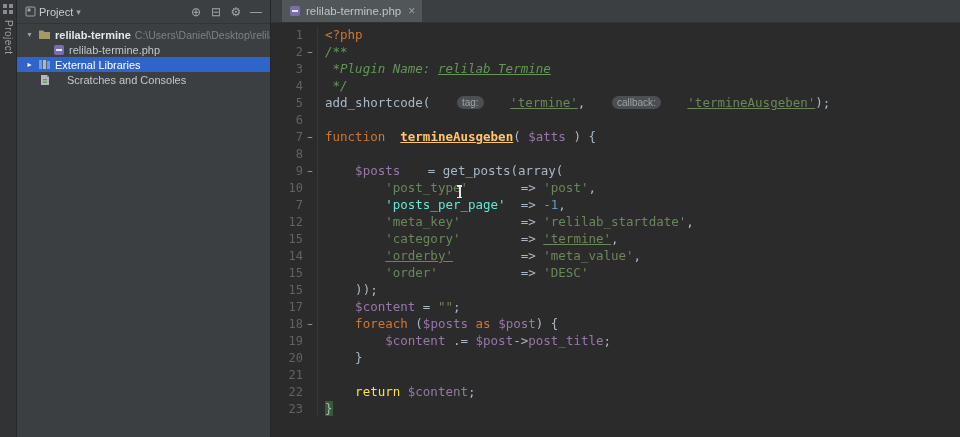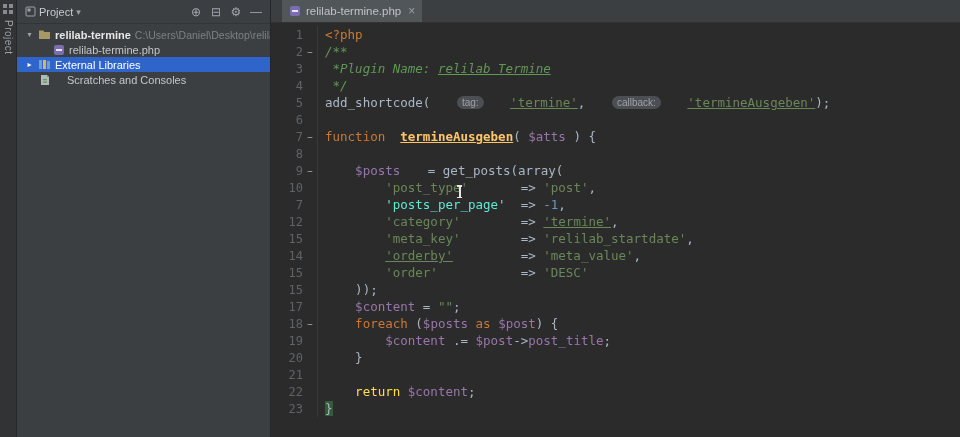--- a/index.html
+++ b/index.html
@@ -271,22 +271,22 @@
         <div class="code-line"><span style="color: rgb(98, 151, 85); font-style: italic;">/**</span></div>
         <div class="code-line"><span style="color: rgb(98, 151, 85); font-style: italic;"> *Plugin Name: </span><span style="color: rgb(98, 151, 85); text-decoration: underline; font-style: italic;">relilab Termine</span></div>
         <div class="code-line"><span style="color: rgb(98, 151, 85); font-style: italic;"> */</span></div>
         <div class="code-line"><span style="color: rgb(169, 183, 198);">add_shortcode( </span><span class="hint-badge" style="color: rgb(157, 163, 168); background: rgb(75, 78, 82);">tag:</span><span style="color: rgb(169, 183, 198);"> </span><span style="color: rgb(106, 135, 89); text-decoration: underline;">'termine'</span><span style="color: rgb(169, 183, 198);">, </span><span class="hint-badge" style="color: rgb(157, 163, 168); background: rgb(75, 78, 82);">callback:</span><span style="color: rgb(169, 183, 198);"> </span><span style="color: rgb(106, 135, 89); text-decoration: underline;">'termineAusgeben'</span><span style="color: rgb(169, 183, 198);">);</span></div>
         <div class="code-line"></div>
         <div class="code-line"><span style="color: rgb(204, 120, 50);">function</span><span style="color: rgb(169, 183, 198);">  </span><span style="color: rgb(255, 198, 107); text-decoration: underline; font-weight: bold;">termineAusgeben</span><span style="color: rgb(169, 183, 198);">( </span><span style="color: rgb(152, 118, 170);">$atts</span><span style="color: rgb(169, 183, 198);"> ) {</span></div>
         <div class="code-line"></div>
         <div class="code-line"><span style="color: rgb(169, 183, 198);">    </span><span style="color: rgb(152, 118, 170);">$posts</span><span style="color: rgb(169, 183, 198); margin-left: 20px;"> = get_posts(array(</span></div>
         <div class="code-line"><span style="color: rgb(169, 183, 198);">        </span><span style="color: rgb(106, 135, 89);">'post_type'</span><span style="color: rgb(169, 183, 198);">       =&gt; </span><span style="color: rgb(106, 135, 89);">'post'</span><span style="color: rgb(169, 183, 198);">,</span></div>
         <div class="code-line"><span style="color: rgb(169, 183, 198);">        </span><span style="color: #5eead4;">'posts_per_page'</span><span style="color: rgb(169, 183, 198);">  =&gt; </span><span style="color: rgb(104, 151, 187);">-1</span><span style="color: rgb(169, 183, 198);">,</span></div>
+        <div class="code-line"><span style="color: rgb(169, 183, 198);">        </span><span style="color: rgb(106, 135, 89);">'meta_key'</span><span style="color: rgb(169, 183, 198);">        =&gt; </span><span style="color: rgb(106, 135, 89);">'relilab_startdate'</span><span style="color: rgb(169, 183, 198);">,</span></div>
         <div class="code-line"><span style="color: rgb(169, 183, 198);">        </span><span style="color: rgb(106, 135, 89);">'category'</span><span style="color: rgb(169, 183, 198);">        =&gt; </span><span style="color: rgb(106, 135, 89); text-decoration: underline;">'termine'</span><span style="color: rgb(169, 183, 198);">,</span></div>
-        <div class="code-line"><span style="color: rgb(169, 183, 198);">        </span><span style="color: rgb(106, 135, 89);">'meta_key'</span><span style="color: rgb(169, 183, 198);">        =&gt; </span><span style="color: rgb(106, 135, 89);">'relilab_startdate'</span><span style="color: rgb(169, 183, 198);">,</span></div>
         <div class="code-line"><span style="color: rgb(169, 183, 198);">        </span><span style="color: rgb(106, 135, 89); text-decoration: underline;">'orderby'</span><span style="color: rgb(169, 183, 198);">         =&gt; </span><span style="color: rgb(106, 135, 89);">'meta_value'</span><span style="color: rgb(169, 183, 198);">,</span></div>
         <div class="code-line"><span style="color: rgb(169, 183, 198);">        </span><span style="color: rgb(106, 135, 89);">'order'</span><span style="color: rgb(169, 183, 198);">           =&gt; </span><span style="color: rgb(106, 135, 89);">'DESC'</span></div>
         <div class="code-line"><span style="color: rgb(169, 183, 198);">    ));</span></div>
         <div class="code-line"><span style="color: rgb(169, 183, 198);">    </span><span style="color: rgb(152, 118, 170);">$content</span><span style="color: rgb(169, 183, 198);"> = </span><span style="color: rgb(106, 135, 89);">""</span><span style="color: rgb(169, 183, 198);">;</span></div>
         <div class="code-line"><span style="color: rgb(169, 183, 198);">    </span><span style="color: rgb(204, 120, 50);">foreach</span><span style="color: rgb(169, 183, 198);"> (</span><span style="color: rgb(152, 118, 170);">$posts</span><span style="color: rgb(169, 183, 198);"> </span><span style="color: rgb(204, 120, 50);">as</span><span style="color: rgb(169, 183, 198);"> </span><span style="color: rgb(152, 118, 170);">$post</span><span style="color: rgb(169, 183, 198);">) {</span></div>
         <div class="code-line"><span style="color: rgb(169, 183, 198);">        </span><span style="color: rgb(152, 118, 170);">$content</span><span style="color: rgb(169, 183, 198);"> .= </span><span style="color: rgb(152, 118, 170);">$post</span><span style="color: rgb(169, 183, 198);">-&gt;</span><span style="color: rgb(152, 118, 170);">post_title</span><span style="color: rgb(169, 183, 198);">;</span></div>
         <div class="code-line"><span style="color: rgb(169, 183, 198);">    }</span></div>
         <div class="code-line"></div>
         <div class="code-line"><span style="color: rgb(169, 183, 198);">    </span><span style="color: #fde047;">return</span><span style="color: rgb(169, 183, 198);"> </span><span style="color: rgb(152, 118, 170);">$content</span><span style="color: rgb(169, 183, 198);">;</span></div>
         <div class="code-line"><span style="color: rgb(169, 183, 198); background: rgb(54, 91, 56);">}</span></div>

